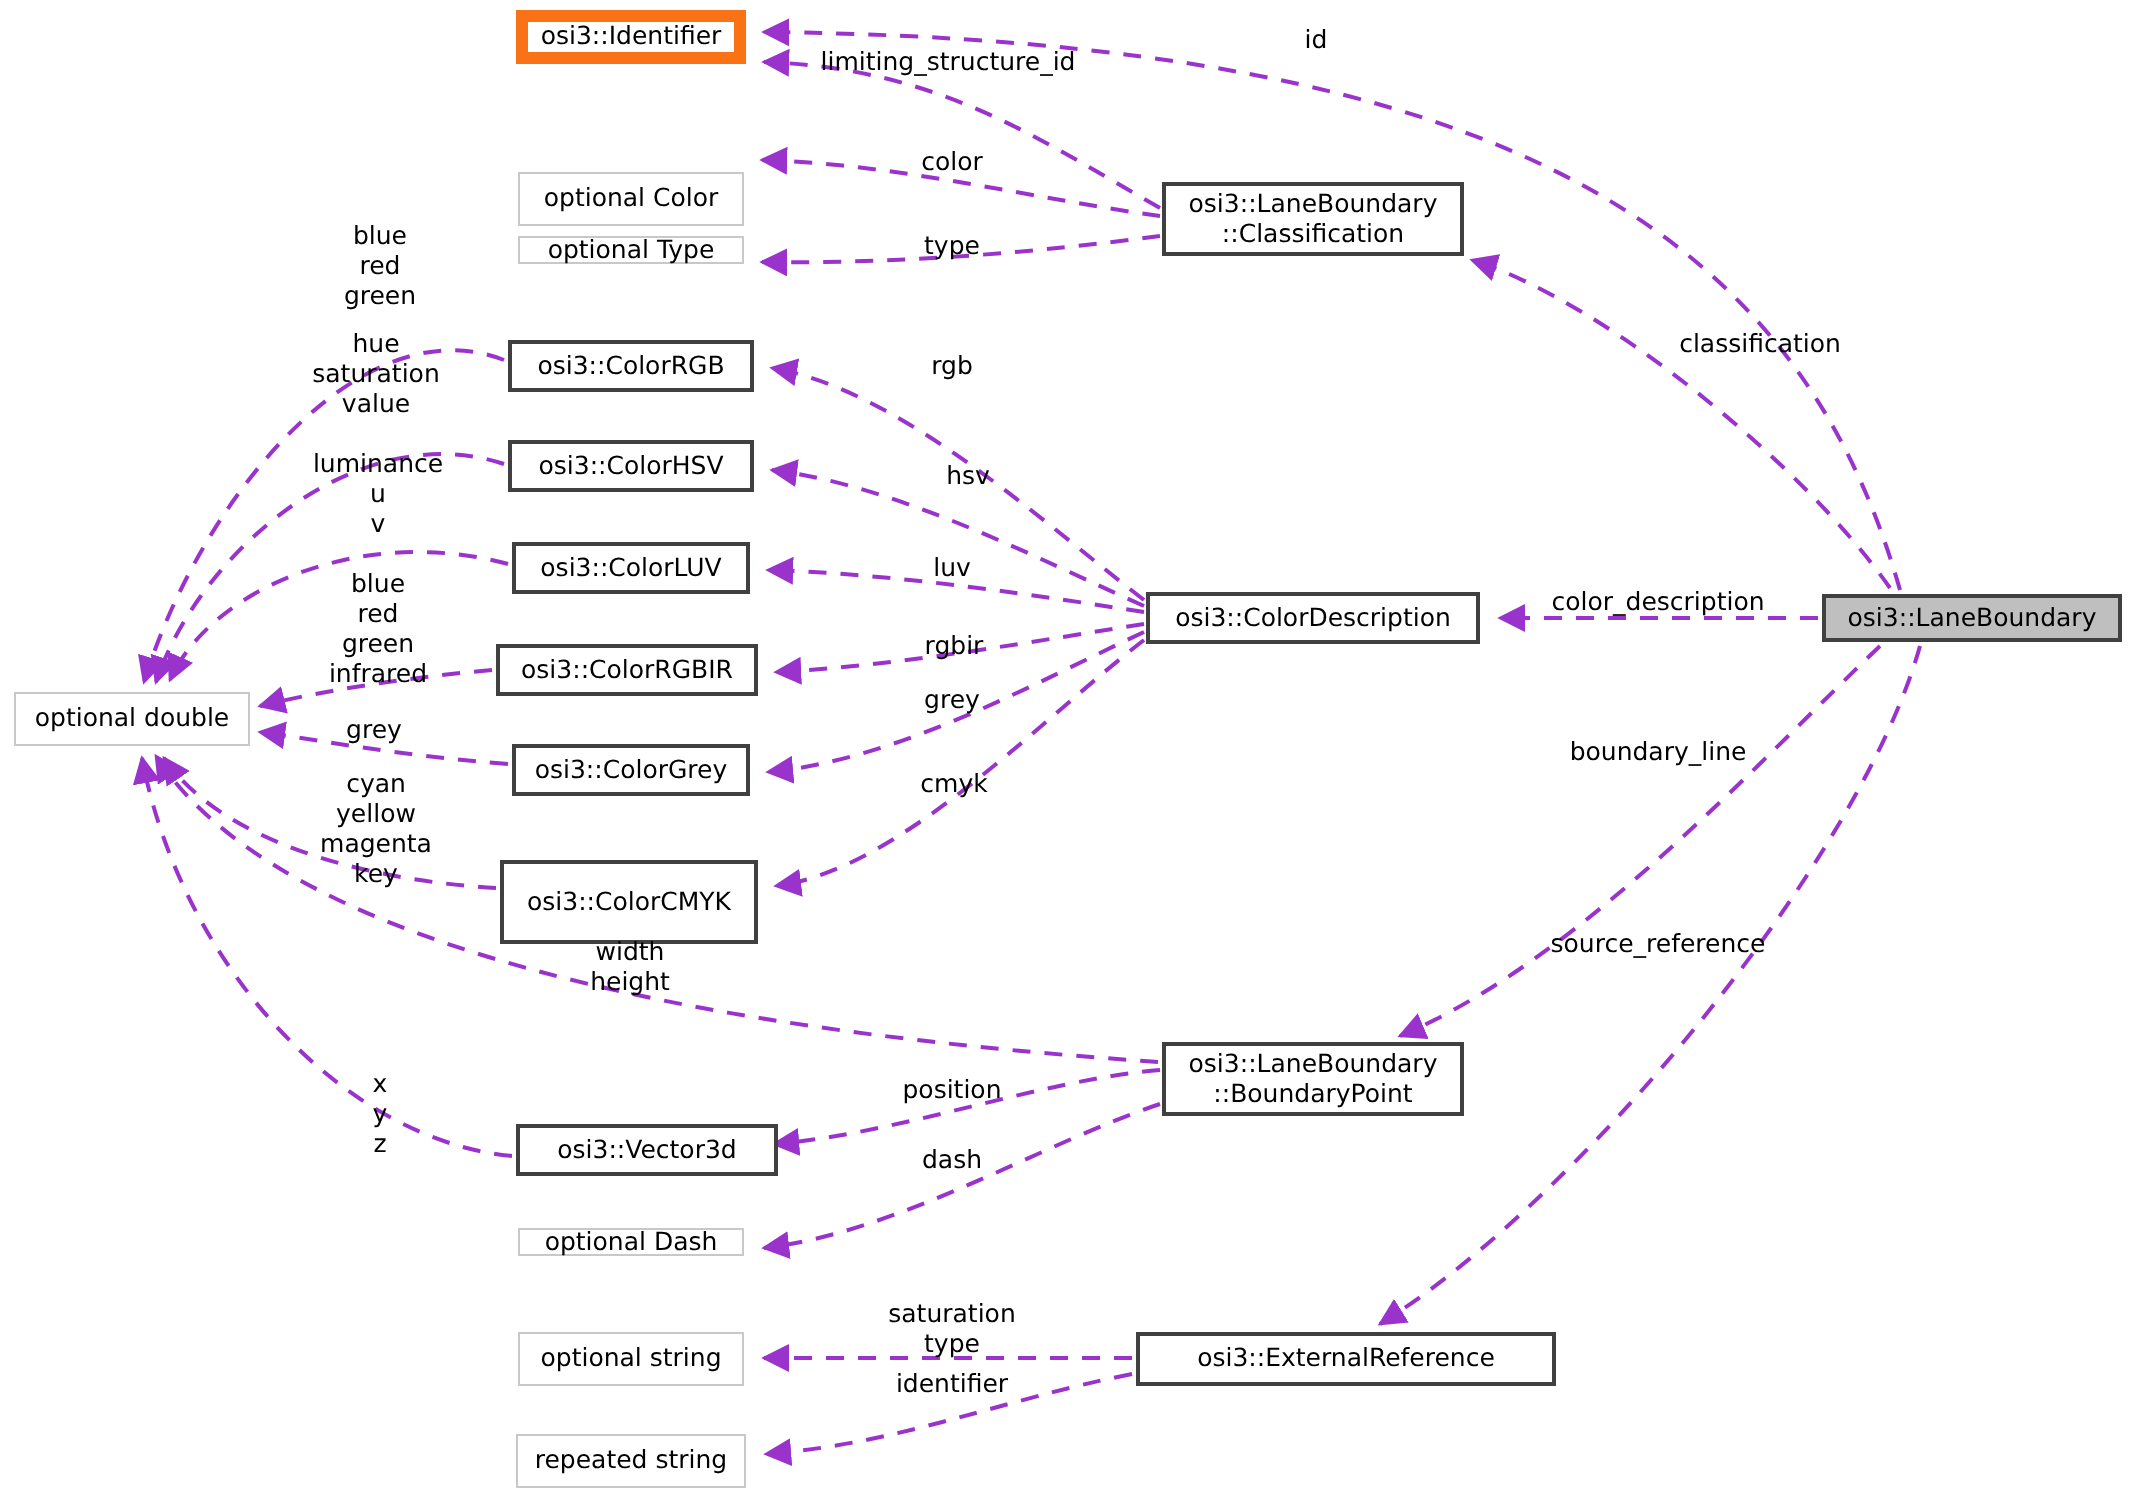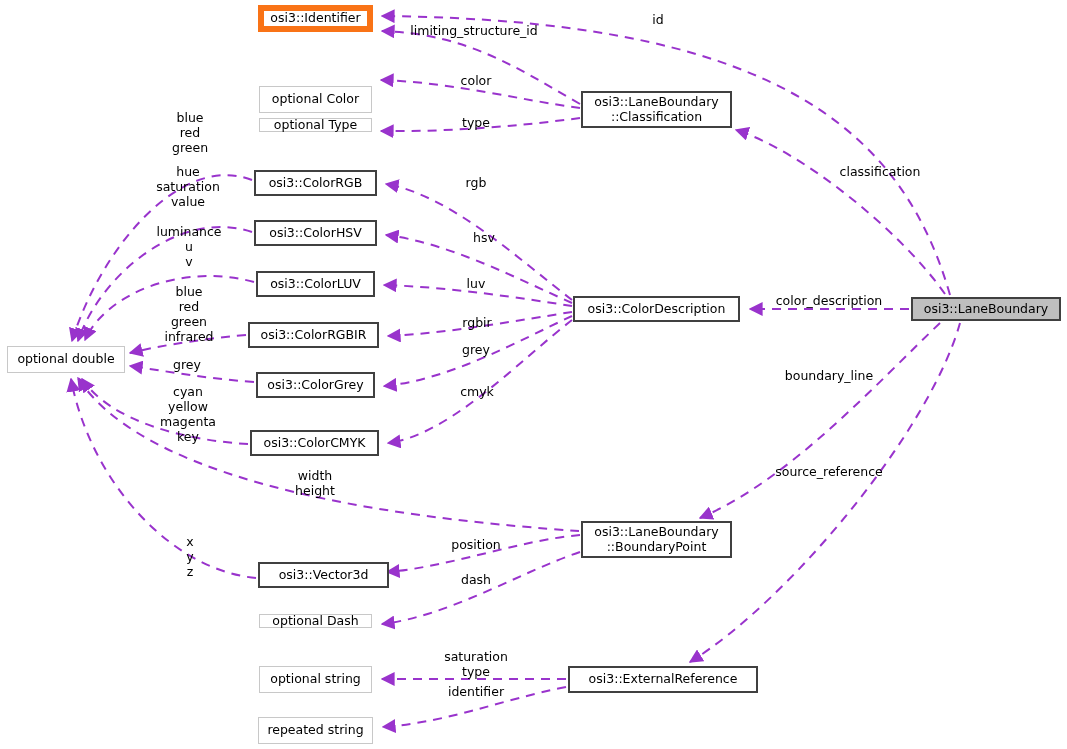--- a/index.html
+++ b/index.html
@@ -100,32 +100,32 @@
   </svg>
 
   <div class="node highlightred" style="left:258px;top:5px;width:115px;height:27px;">osi3::Identifier</div>
   <div class="node plain" style="left:259px;top:67px;width:113px;height:27px;margin-top:19px;">optional Color</div>
   <div class="node plain" style="left:259px;top:118px;width:113px;height:14px;">optional Type</div>
   <div class="node cls" style="left:254px;top:170px;width:123px;height:26px;text-align:center;">osi3::ColorRGB</div>
   <div class="node cls" style="left:254px;top:220px;width:123px;height:26px;">osi3::ColorHSV</div>
   <div class="node cls" style="left:256px;top:271px;width:119px;height:26px;">osi3::ColorLUV</div>
   <div class="node cls" style="left:248px;top:322px;width:131px;height:26px;">osi3::ColorRGBIR</div>
   <div class="node cls" style="left:256px;top:372px;width:119px;height:26px;">osi3::ColorGrey</div>
-  <div class="node cls" style="left:250px;top:430px;width:129px;height:26px;">osi3::ColorCMYK</div>
+  <div class="node cls" style="left:250px;top:430px;width:129px;height:42px;">osi3::ColorCMYK</div>
   <div class="node cls" style="left:258px;top:562px;width:131px;height:26px;">osi3::Vector3d</div>
   <div class="node plain" style="left:259px;top:614px;width:113px;height:14px;">optional Dash</div>
   <div class="node plain" style="left:259px;top:666px;width:113px;height:27px;">optional string</div>
   <div class="node plain" style="left:258px;top:717px;width:115px;height:27px;">repeated string</div>
   <div class="node plain" style="left:7px;top:346px;width:118px;height:27px;">optional double</div>
   <div class="node cls" style="left:581px;top:91px;width:151px;height:37px;">osi3::LaneBoundary
 ::Classification</div>
   <div class="node cls" style="left:573px;top:296px;width:167px;height:26px;">osi3::ColorDescription</div>
   <div class="node cls" style="left:581px;top:521px;width:151px;height:37px;">osi3::LaneBoundary
 ::BoundaryPoint</div>
-  <div class="node cls" style="left:568px;top:666px;width:190px;height:27px;">osi3::ExternalReference</div>
+  <div class="node cls" style="left:568px;top:666px;width:210px;height:27px;">osi3::ExternalReference</div>
   <div class="node current" style="left:911px;top:297px;width:150px;height:24px;">osi3::LaneBoundary</div>
 
   <div class="elabel" style="left:658px;top:12px;">id</div>
   <div class="elabel" style="left:474px;top:23px;">limiting_structure_id</div>
   <div class="elabel" style="left:476px;top:73px;">color</div>
   <div class="elabel" style="left:476px;top:115px;">type</div>
   <div class="elabel" style="left:860px;top:164px;margin-left:20px;">classification</div>
   <div class="elabel" style="left:476px;top:175px;">rgb</div>
   <div class="elabel" style="left:484px;top:230px;">hsv</div>
   <div class="elabel" style="left:476px;top:276px;">luv</div>

